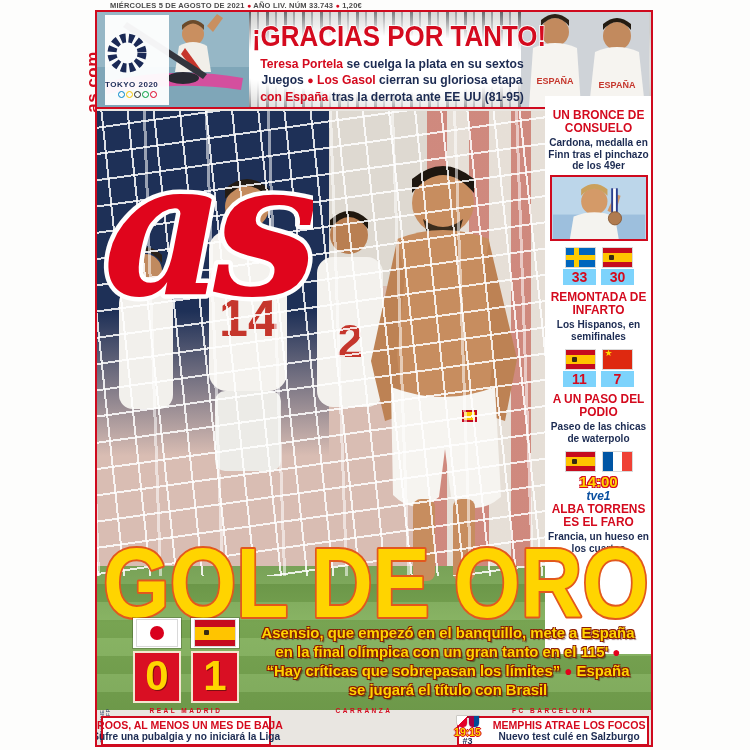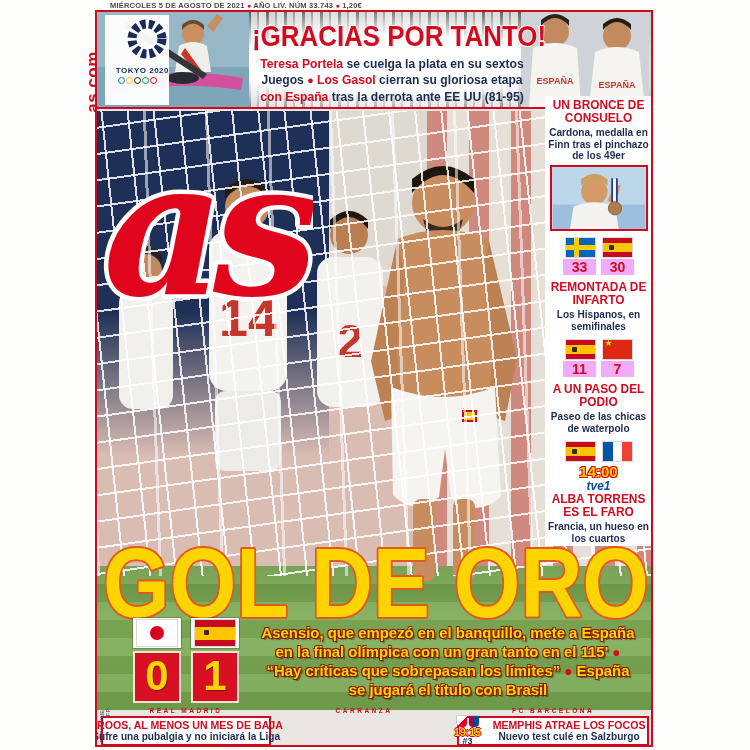--- a/index.html
+++ b/index.html
@@ -24,21 +24,21 @@
             repeating-linear-gradient(90deg, #d9d9d7 0 7px, #5d5e62 7px 10px, #cfcfcd 10px 16px, #8a8b8f 16px 18px);
         }
   .band-headline-svg { position:absolute; left:152px; top:5px; }
   .band-sub { position:absolute; left:145px; top:44px; width:300px; text-align:center;
               font-size:12.5px; font-weight:bold; line-height:1.3; transform:scaleX(.97); }
   .band-sub .red { color:#d40a1e; }
   .band-sub .navy { color:#1c2b52; }
   .band-sub .dot { color:#d40a1e; font-size:11px; }
   .kayak-svg { position:absolute; left:0; top:0; }
   .gasol-svg { position:absolute; right:2px; top:0; }
-  .tokyo-box { position:absolute; left:8px; top:3px; width:64px; height:90px; background:rgba(255,255,255,.95); text-align:right; padding-top:2px; }
+  .tokyo-box { position:absolute; left:8px; top:3px; width:64px; height:90px; background:rgba(255,255,255,.95); text-align:left; padding-top:16px; }
   .tokyo-label { font-size:8px; font-weight:bold; color:#1b2a56; letter-spacing:.5px; margin-top:1px; }
   .rings { display:flex; justify-content:center; gap:1px; margin-top:2px; }
   .rings i { width:7px; height:7px; border-radius:50%; border:1.4px solid; display:block; }
 
   
   .photo { position:absolute; left:0; top:99px; width:100%; height:599px; background:#ded9d1; }
   .stands-right { position:absolute; left:330px; top:0; width:228px; height:462px;
     background:repeating-linear-gradient(90deg, rgba(195,72,58,.55) 0 20px, rgba(238,229,221,.5) 20px 42px); }
   .stands-left { position:absolute; left:0; top:175px; width:335px; height:287px; background:rgba(201,92,75,.22); }
   .navy-top { position:absolute; left:0; top:0; width:232px; height:345px;
@@ -50,37 +50,37 @@
   .net { position:absolute; left:0; top:0; width:100%; height:465px; pointer-events:none;
     background:
       repeating-linear-gradient(84deg, rgba(255,255,255,.85) 0 2px, rgba(255,255,255,0) 2px 26px),
       repeating-linear-gradient(-8deg, rgba(255,255,255,.85) 0 2px, rgba(255,255,255,0) 2px 26px),
       repeating-linear-gradient(88deg, rgba(255,255,255,.55) 0 3px, rgba(255,255,255,0) 3px 62px); }
 
   .credit-vert { position:absolute; left:-37px; top:600px; transform:rotate(-90deg); transform-origin:center;
                  font-size:5.5px; color:#2a3a63; letter-spacing:.4px; width:90px; }
 
   
-  .sidecol { position:absolute; left:448px; top:84px; width:107px; height:450px; background:#fff; text-align:center; padding-top:3px; }
+  .sidecol { position:absolute; left:448px; top:84px; width:107px; height:558px; background:#fff; text-align:center; padding-top:13px; }
   .side-title { color:#d40a1e; font-weight:bold; font-size:12.5px; line-height:1.05; transform:scaleX(.95); }
   .side-sub { color:#1c2b52; font-weight:bold; font-size:10.5px; line-height:1.08; margin-top:2px; transform:scaleX(.96); }
   .side-photo { width:98px; height:66px; border:2.5px solid #cf0a1e; margin:4px auto 2px; display:block; background:#bcd6ea; }
   .flagrow { display:flex; justify-content:center; gap:8px; margin-top:7px; }
   .flag { width:29px; height:19px; position:relative; display:inline-block; box-shadow:0 0 0 1px rgba(0,0,0,.15); }
   .flag-sweden { background:linear-gradient(90deg,#0065bd 0 29%,#fecc00 29% 44%,#0065bd 44%),#0065bd; }
   .flag-sweden::after { content:""; position:absolute; left:0; top:38%; width:100%; height:24%; background:#fecc00; }
   .flag-spain { background:linear-gradient(180deg,#c60b1e 0 25%,#ffc400 25% 75%,#c60b1e 75%); }
   .flag-spain::after { content:""; position:absolute; left:22%; top:38%; width:5px; height:5px; background:#3a2a12; border-radius:1px; }
   .flag-china { background:#de2910; }
   .flag-china::after { content:"\2605"; position:absolute; left:2px; top:-2px; color:#ffde00; font-size:9px; }
   .flag-france { background:linear-gradient(90deg,#0055a4 0 33%,#ffffff 33% 66%,#ef4135 66%); }
   .flag-japan { background:#fff; }
   .flag-japan::after { content:""; position:absolute; left:50%; top:50%; width:14px; height:14px; margin:-7px 0 0 -7px; border-radius:50%; background:#d9001d; }
   .scorerow { display:flex; justify-content:center; gap:5px; margin-top:2px; }
-  .scorebox { width:33px; height:16px; background:#f0abfc; color:#d40a1e; font-weight:bold; font-size:14px; line-height:16px;text-align:center; }
+  .scorebox { width:33px; height:16px; background:#7dd3fc; color:#d40a1e; font-weight:bold; font-size:14px; line-height:16px;text-align:center; }
   .side-time { color:#ffd400; font-weight:bold; font-size:15px; margin-top:2px;
                text-shadow:-1px -1px 0 #d40a1e,1px -1px 0 #d40a1e,-1px 1px 0 #d40a1e,1px 1px 0 #d40a1e; }
   .side-channel { color:#0a4fa0; font-weight:bold; font-size:12px; font-style:italic; margin-top:-1px; }
   .mt6 { margin-top:6px; } .mt8 { margin-top:8px; }
 
   
   .goldeoro { position:absolute; left:2px; top:519px; }
 
   
   .match { position:absolute; left:36px; top:606px; }

